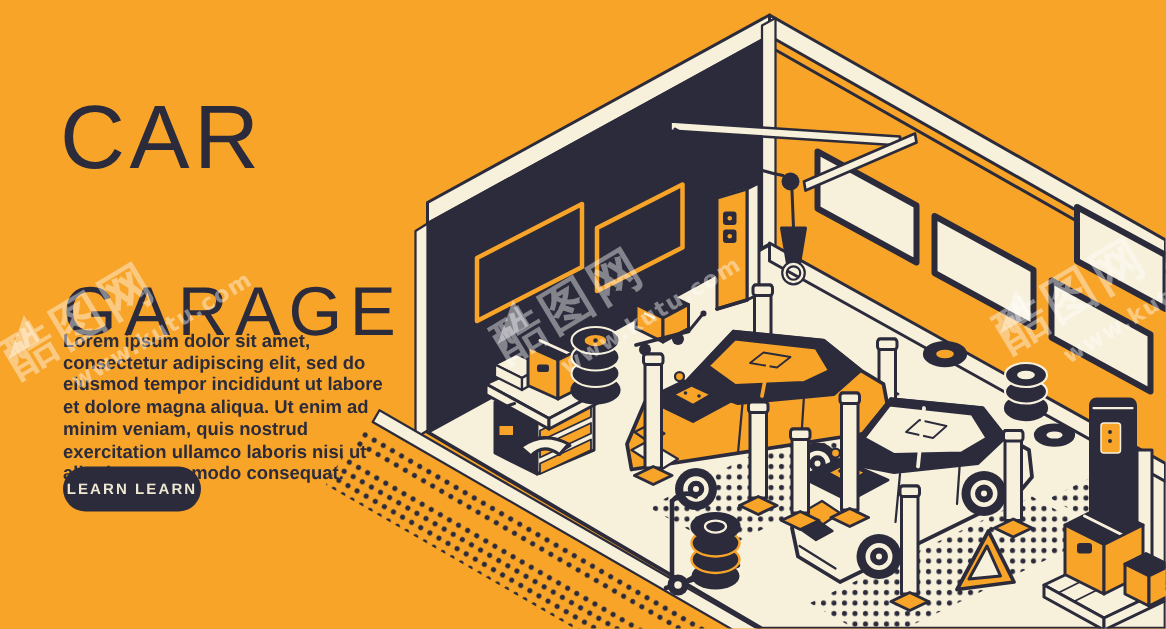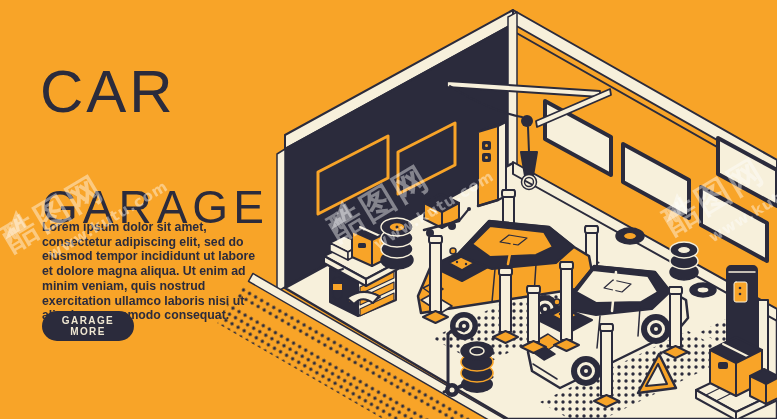--- a/index.html
+++ b/index.html
@@ -329,21 +329,21 @@
         <polygon points="750,376 764,369 780,377 766,384" fill="#2B2B3C" stroke="#2B2B3C" stroke-width="2"></polygon>
         <polygon points="750,376 766,384 766,404 750,396" fill="#F8A428" stroke="#2B2B3C" stroke-width="2"></polygon>
         <polygon points="766,384 780,377 780,397 766,404" fill="#F8A428" stroke="#2B2B3C" stroke-width="2"></polygon>
       </g>
     </g>
   </svg>
 
   <div class="title1">CAR</div>
   <div class="title2">GARAGE</div>
   <p class="para">Lorem ipsum dolor sit amet, consectetur adipiscing elit, sed do eiusmod tempor incididunt ut labore et dolore magna aliqua. Ut enim ad minim veniam, quis nostrud exercitation ullamco laboris nisi ut aliquip ea commodo consequat.</p>
-  <button class="cta">GARAGE MORE</button>
+  <button class="cta">LEARN LEARN</button>
 
   <div class="wm wm-left">
     <span class="wm-row">
       <svg width="26" height="22" viewBox="0 0 26 22">
         <path d="M1,21 L25,1 L25,21 Z" fill="currentColor"></path>
       </svg>
       <span class="wm-cjk">酷图网</span>
     </span>
     <span class="wm-url">www.kutu.com</span>
   </div>

